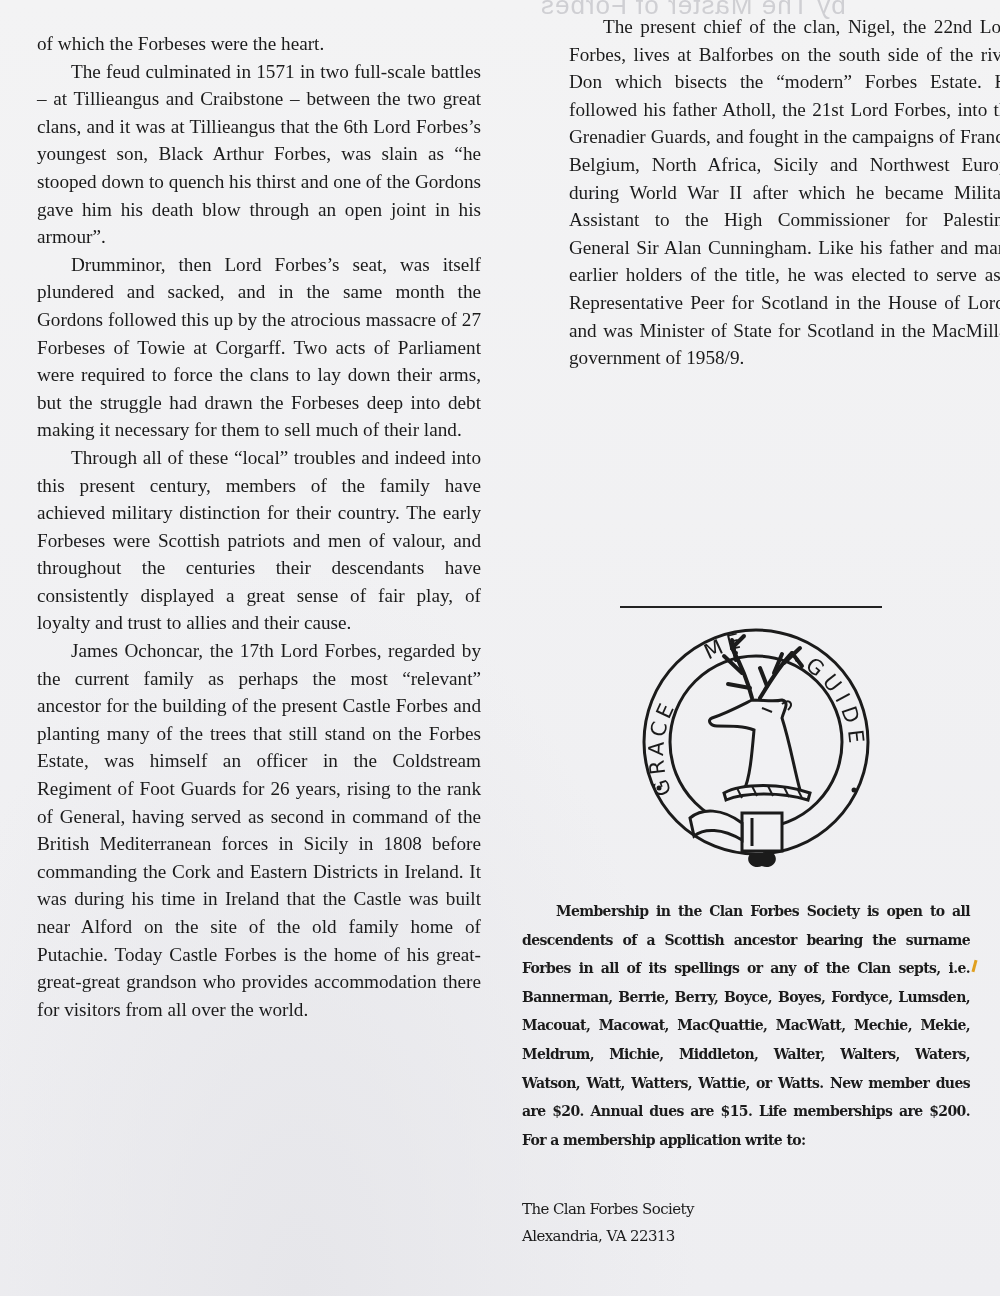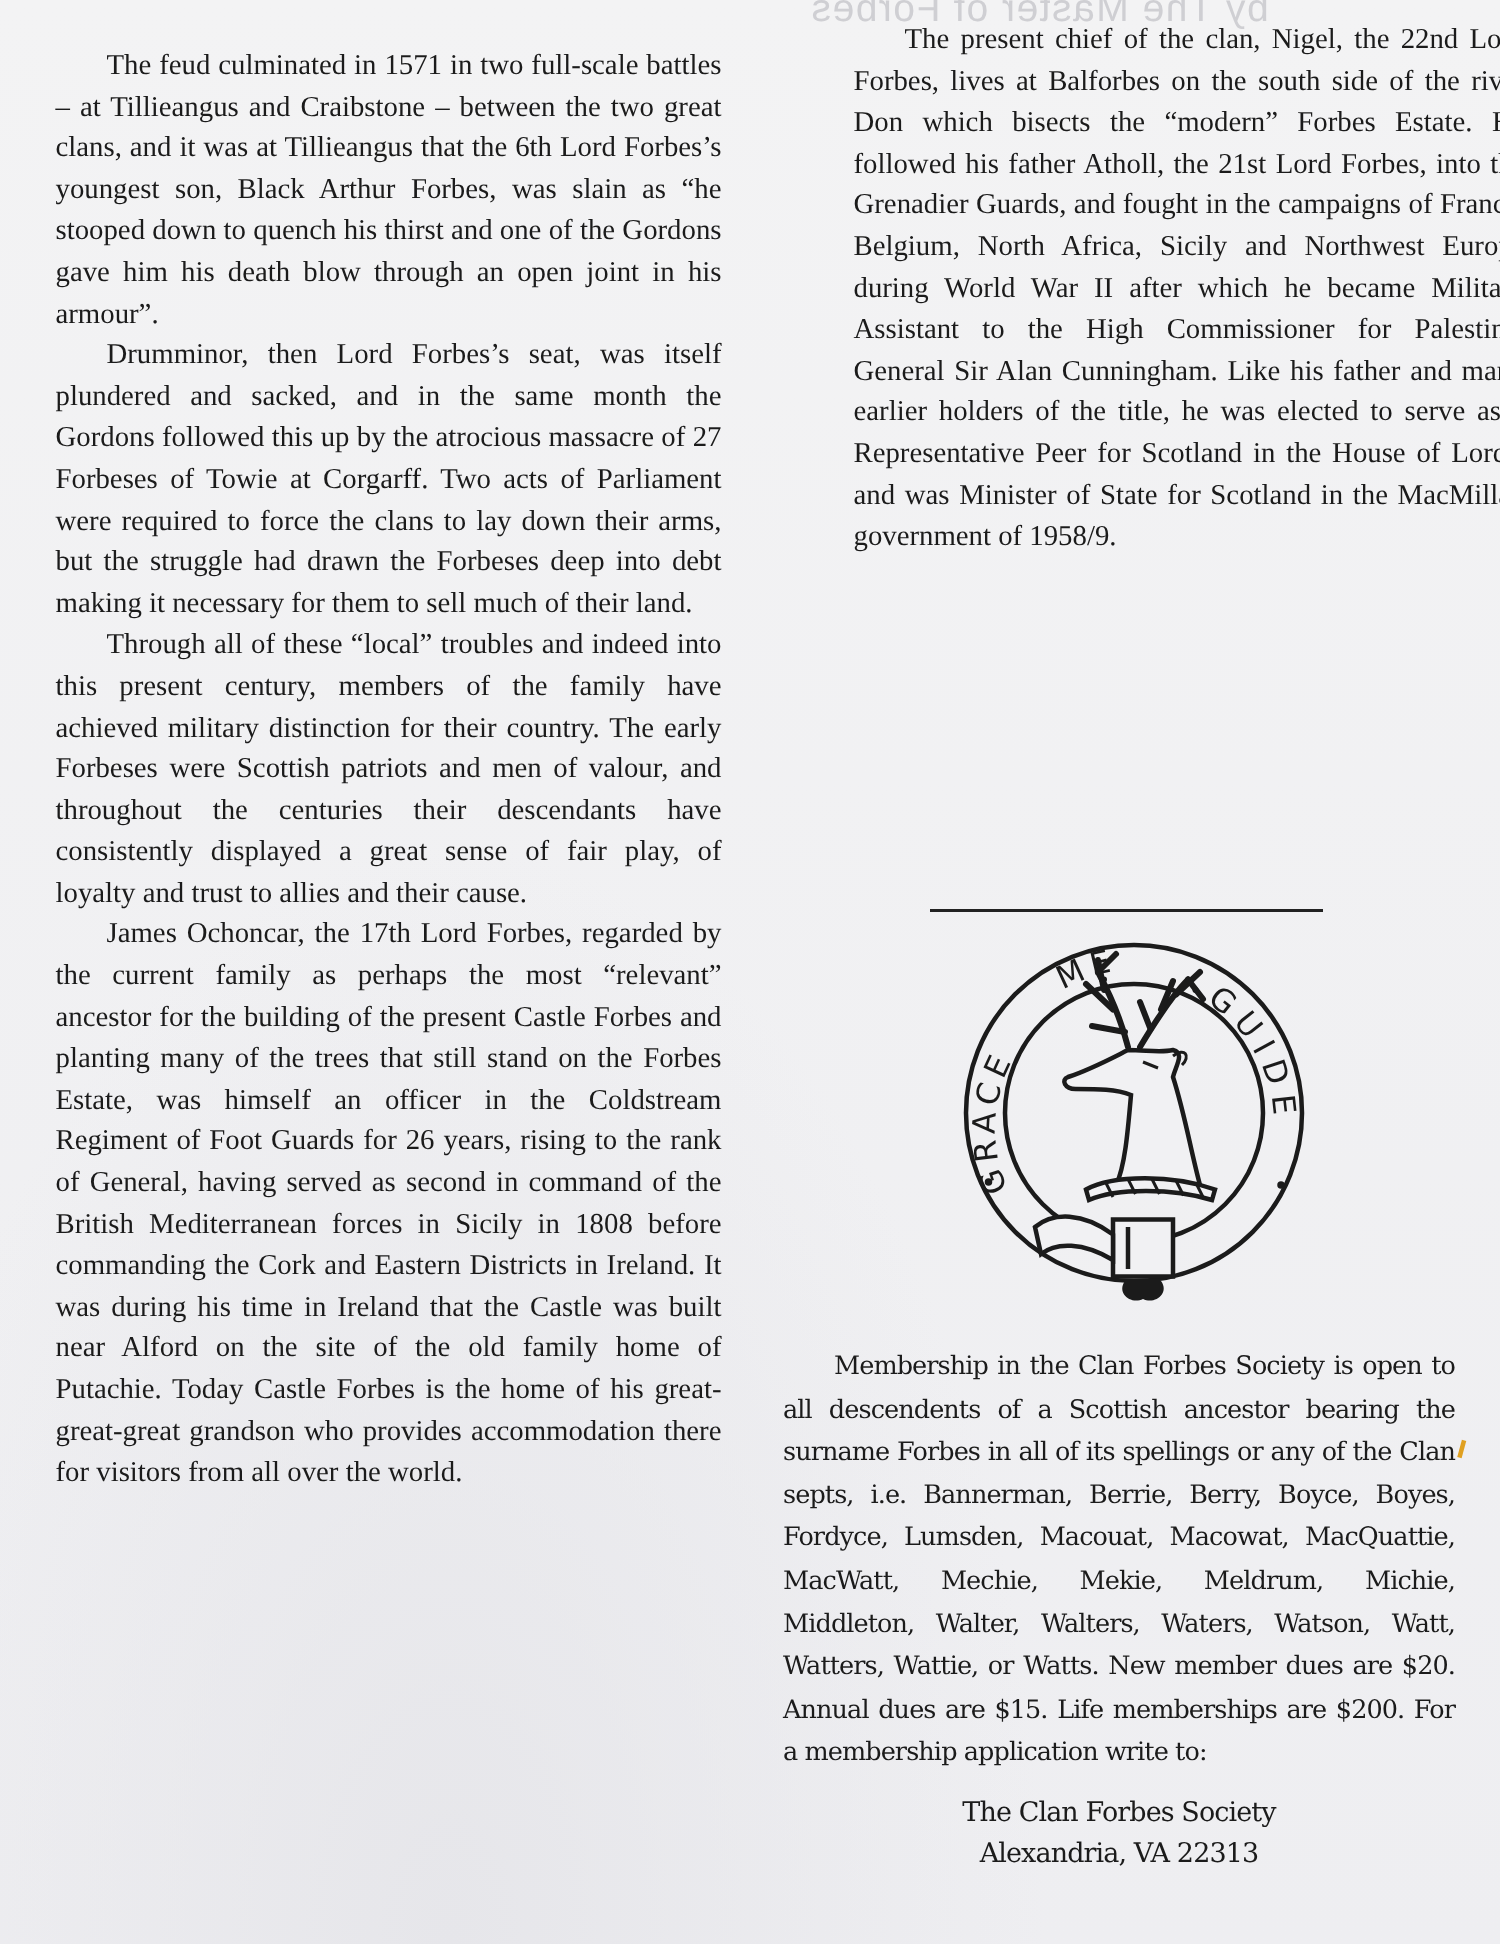--- a/index.html
+++ b/index.html
@@ -35,48 +35,50 @@
     .divider {
       position: absolute; left: 620px; top: 606px;
       width: 262px; height: 2px; background: #222;
     }
     .crest {
       position: absolute; left: 632px; top: 618px;
       width: 250px; height: 260px;
     }
     .membership {
       position: absolute; left: 522px; top: 897px; width: 448px;
-      font-size: 17px; line-height: 28.6px;
+      font-size: 14px; line-height: 28.6px;
       text-align: justify;
       font-family: "DejaVu Serif", "Liberation Serif", serif;
       letter-spacing: -0.6px;
+      font-weight: bold;
     }
     .membership p { margin: 0; text-indent: 34px; }
     .address {
       position: absolute; left: 522px; top: 1196px; width: 448px;
-      text-align: center;
+      text-align: left;
       font-family: "DejaVu Serif", "Liberation Serif", serif;
-      font-size: 18px; line-height: 26.8px;
+      font-size: 15px; line-height: 26.8px;
       letter-spacing: -0.6px;
     }
     .address div { margin: 0; }
     .mark {
       position: absolute; left: 973px; top: 960px;
       width: 3px; height: 12px; background: #e0a020;
       transform: rotate(15deg);
     }
   </style>
 </head>
 <body>
 
 <div class="page">
 
   <div class="bleed">by The Master of Forbes</div>
 
   <div class="col col-left">
+    <p>of which the Forbeses were the heart.</p>
     <p class="indent">The feud culminated in 1571 in two full-scale battles – at Tillieangus and Craibstone – between the two great clans, and it was at Tillieangus that the 6th Lord Forbes’s youngest son, Black Arthur Forbes, was slain as “he stooped down to quench his thirst and one of the Gordons gave him his death blow through an open joint in his armour”.</p>
     <p class="indent">Drumminor, then Lord Forbes’s seat, was itself plundered and sacked, and in the same month the Gordons followed this up by the atrocious massacre  of 27 Forbeses of Towie at Corgarff. Two acts of Parliament were required to force the clans to lay down their arms, but the struggle had drawn the Forbeses deep into debt making it necessary for them to sell much of their land.</p>
     <p class="indent">Through all of these “local” troubles and indeed into this present century, members of the family have achieved military distinction for their country. The early Forbeses were Scottish patriots and men of valour, and throughout the centuries their descendants have consistently displayed a great sense of fair play, of loyalty and trust to allies and their cause.</p>
     <p class="indent">James Ochoncar, the 17th Lord Forbes, regarded by the current family as perhaps the most “relevant” ancestor for the building of the present Castle Forbes and planting many of the trees that still stand on the Forbes Estate, was himself an officer in the Coldstream Regiment of Foot Guards for 26 years, rising to the rank of General, having served as second in command of the British Mediterranean forces in Sicily in 1808 before commanding the Cork and Eastern Districts in Ireland. It was during his time in Ireland that the Castle was built near Alford on the site of the old family home of Putachie. Today Castle Forbes is the home of his great-great-great grandson who provides accommodation there for visitors from all over the world.</p>
   </div>
 
   <div class="col col-right">
     <p class="indent">The present chief of the clan, Nigel, the 22nd Lord Forbes, lives at Balforbes on the south side of the river Don which bisects the “modern” Forbes Estate. He followed his father Atholl, the 21st Lord Forbes, into the Grenadier Guards, and fought in the campaigns of France, Belgium, North Africa, Sicily and Northwest Europe during World War II after which he became Military Assistant to the High Commissioner for Palestine, General Sir Alan Cunningham. Like his father and many earlier holders of the title, he was elected to serve as a Representative Peer for Scotland in the House of Lords, and was Minister of State for  Scotland in the MacMillan government of 1958/9.</p>
   </div>
 

